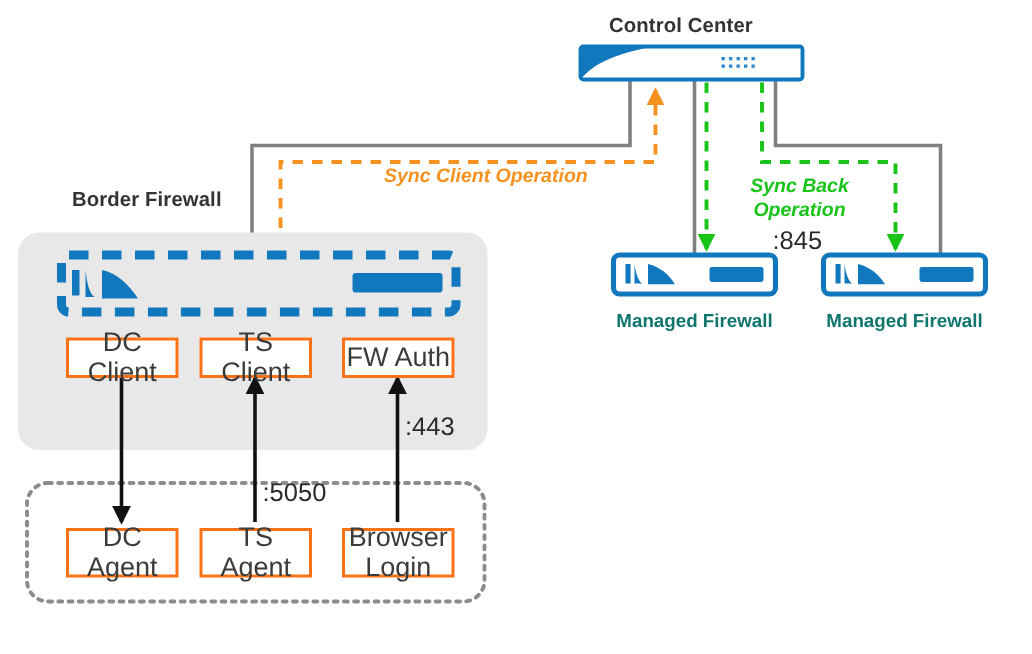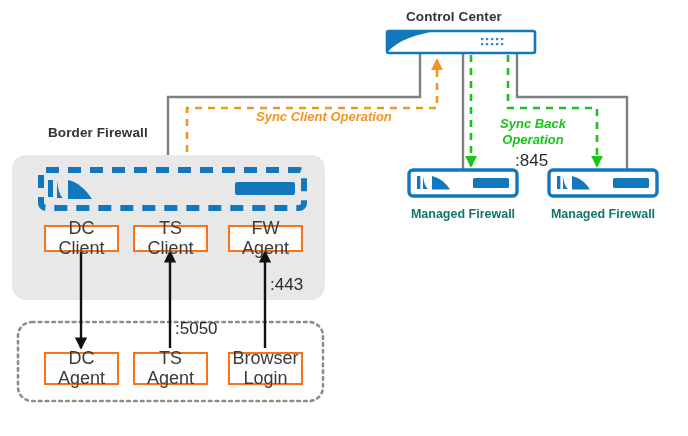--- a/index.html
+++ b/index.html
@@ -195,21 +195,21 @@
   <div class="lbl title-bold" style="left:48px; top:125px;">Border Firewall</div>
 
   <div class="lbl flow-orange" style="left:256px; top:110px;">Sync Client Operation</div>
 
   <div class="lbl flow-green" style="left:490px; top:133px; width:86px;">Operation</div>
   <div class="lbl flow-green" style="left:490px; top:117px; width:86px;">Sync Back</div>
   <div class="lbl port-lbl" style="left:515px; top:151px;">:845</div>
 
   <div class="node-box" style="left:44px; top:225px; width:75px; height:27px;">DC Client</div>
   <div class="node-box" style="left:133px; top:225px; width:75px; height:27px;">TS Client</div>
-  <div class="node-box" style="left:228px; top:225px; width:75px; height:27px;">FW Agent</div>
+  <div class="node-box" style="left:228px; top:225px; width:75px; height:27px;">FW Auth</div>
 
   <div class="lbl port-lbl" style="left:175px; top:275px;margin-top:44px;">:5050</div>
   <div class="lbl port-lbl" style="left:270px; top:275px;">:443</div>
 
   <div class="node-box" style="left:44px; top:352px; width:75px; height:33px;">DC Agent</div>
   <div class="node-box" style="left:133px; top:352px; width:75px; height:33px;">TS Agent</div>
   <div class="node-box" style="left:228px; top:352px; width:75px; height:33px;">Browser
 Login</div>
 
 

